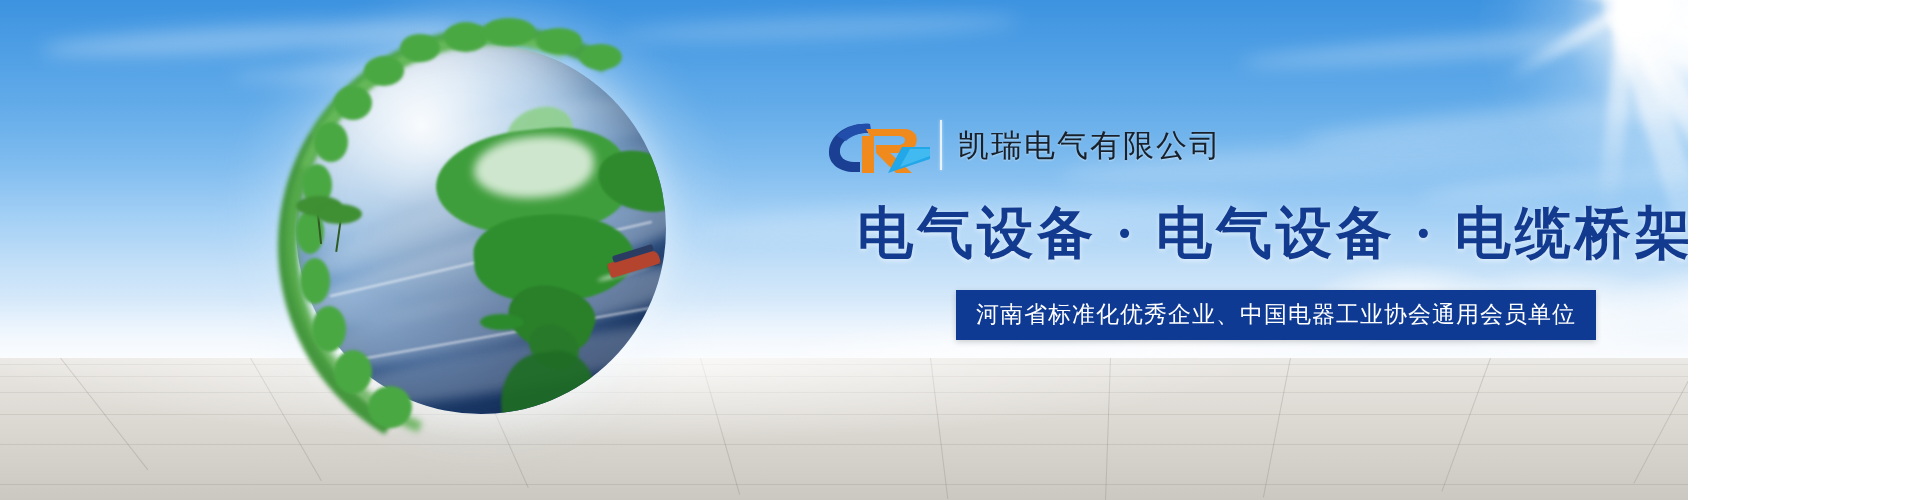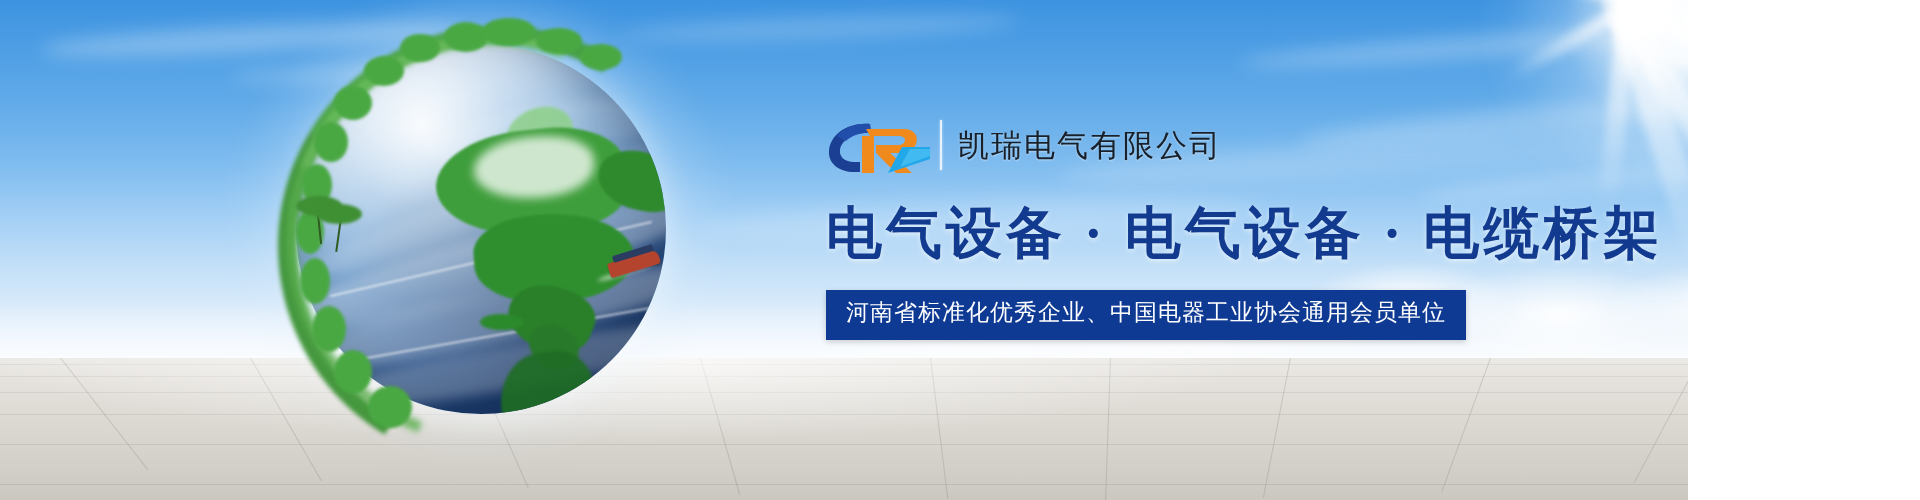--- a/index.html
+++ b/index.html
@@ -1,19 +1,19 @@
 <!DOCTYPE html>
 <html><head>
 <meta charset="utf-8">
 <style>
   html,body{margin:0;padding:0;background:#fff;}
   body{font-family:"Liberation Sans","DejaVu Sans",sans-serif;}
 
   #banner{
-    position:relative;width:1688px;height:500px;overflow:hidden;
+    position:relative;width:1688px;height:500px;overflow:hidden;text-align:center;
   }
 
   
   .sky{
     position:absolute;left:0;top:0;width:1920px;height:372px;
     background:
       linear-gradient(to bottom,
         #3d93e0 0%,
         #4c9de4 12%,
         #62abe9 28%,
@@ -191,21 +191,21 @@
     white-space:nowrap;
   }
 
   .ribbon{
     margin-top:24px;display:inline-block;
     background:#0e3a94;
     padding:9px 20px 11px 20px;
     box-shadow:0 2px 6px rgba(0,0,0,.18);
   }
   .ribbon-text{
-    font-family:Liberation Mono, monospace;
+    font-family:Liberation Sans, sans-serif;
     font-size:23px;line-height:30px;color:#ffffff;letter-spacing:1px;white-space:nowrap;
   }
 </style>
 </head>
 <body>
 
 <div id="banner">
 
   <div class="sky">
     <div class="wisp w1"></div>

